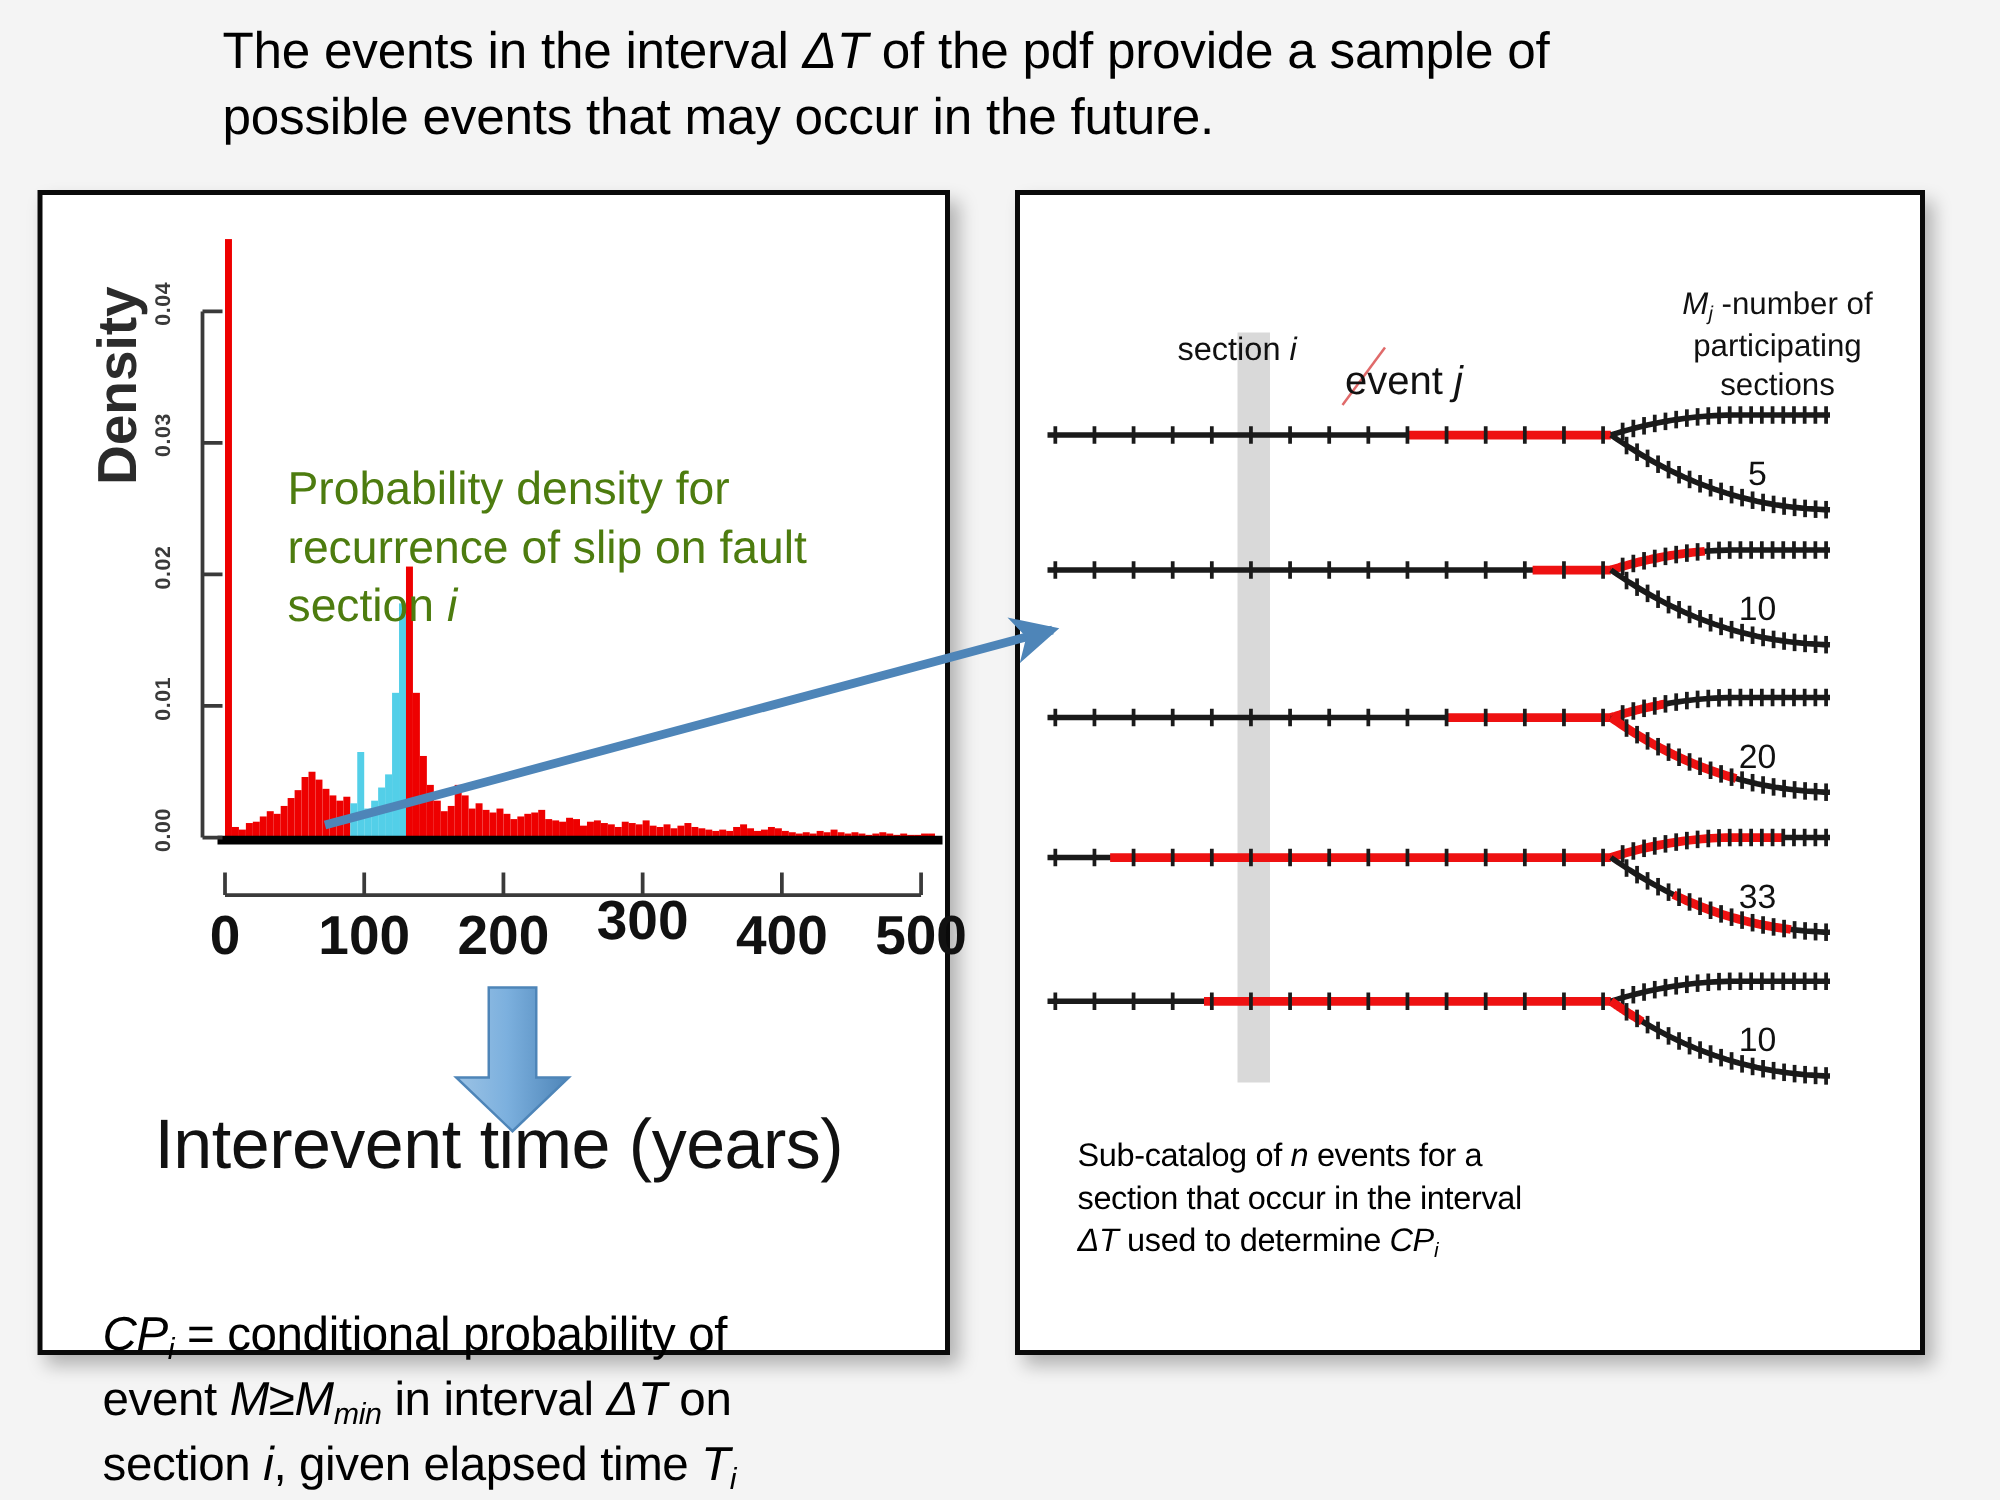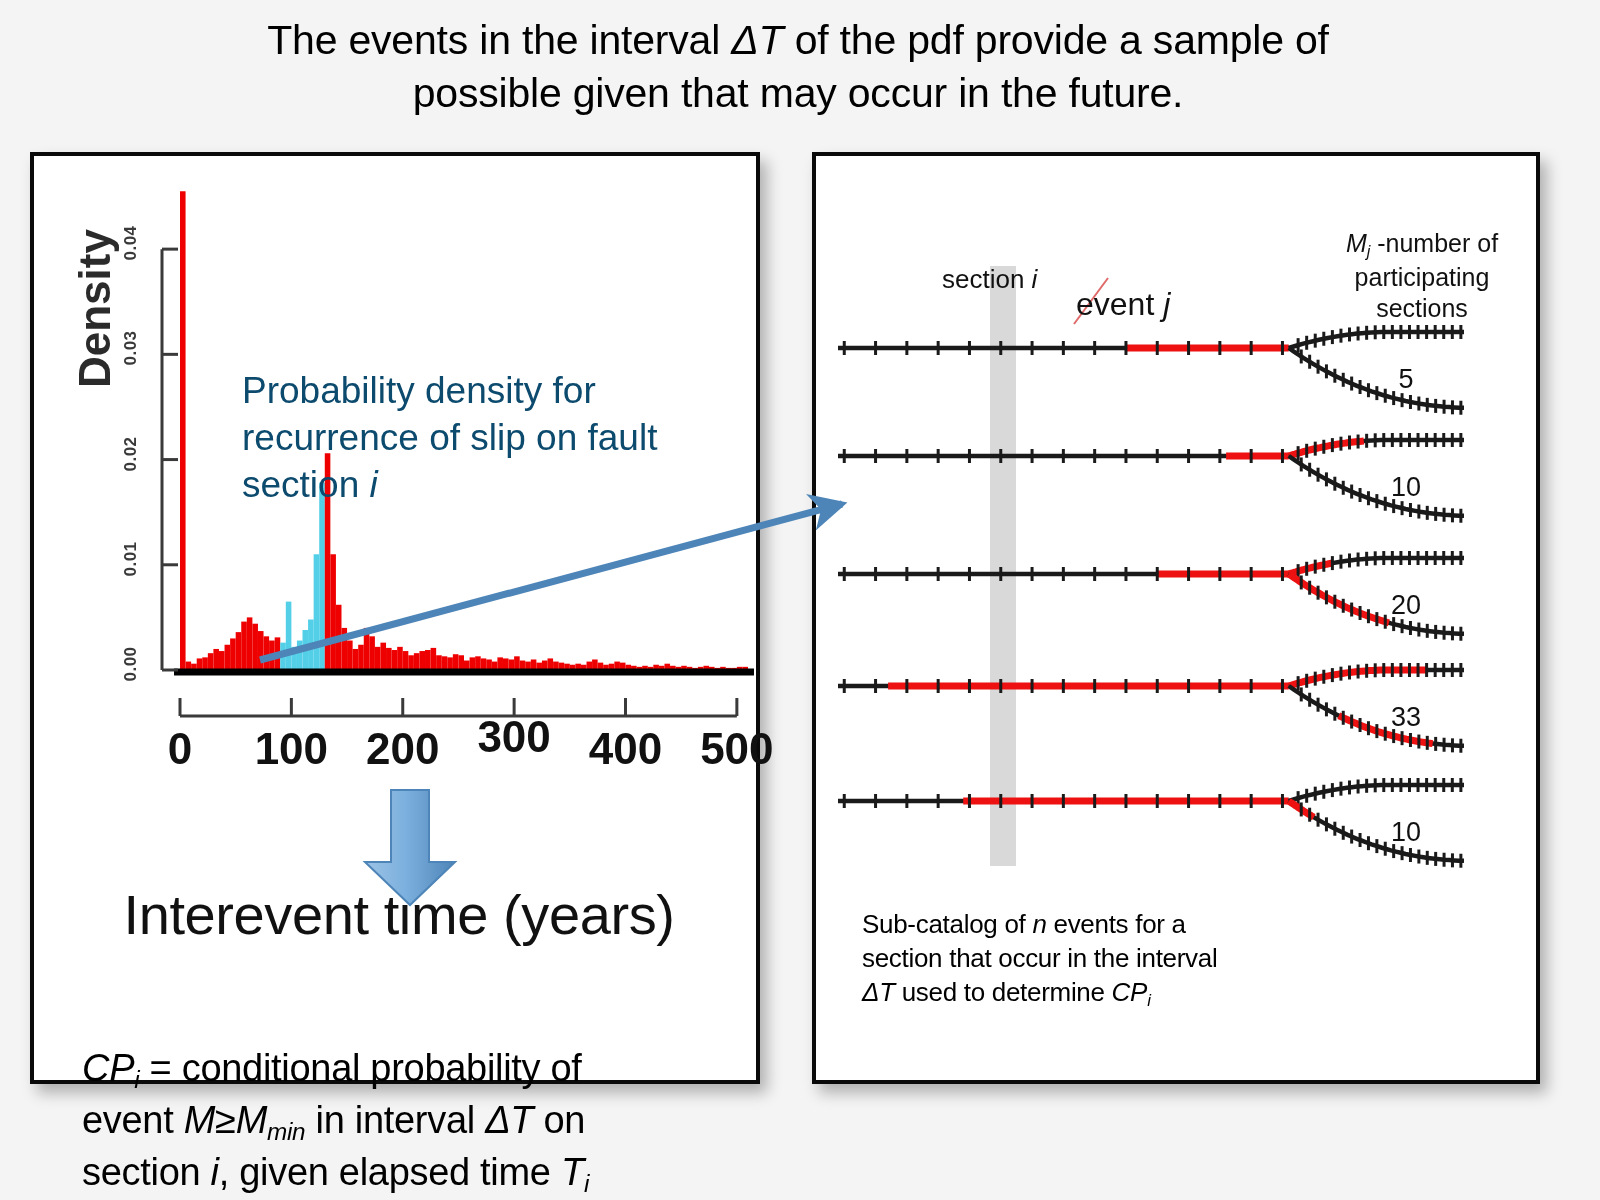--- a/index.html
+++ b/index.html
@@ -10,21 +10,20 @@
     overflow:hidden;
     position:relative;
   }
   .stage{position:absolute;inset:0;background:#f4f4f4;}
 
   
   #headline{
     position:absolute;left:178px;top:14px;width:1240px;
     font-size:41px;line-height:1.30;color:#000;font-weight:400;
     letter-spacing:-0.2px;
-    text-align:center;
   }
   #headline .it{font-style:italic;}
 
   
   .panel{
     position:absolute;background:#fff;border:4px solid #0a0a0a;
     box-shadow:7px 9px 14px rgba(0,0,0,.28);
     box-sizing:border-box;
   }
   #panel-left{left:30px;top:152px;width:730px;height:932px;}
@@ -44,22 +43,22 @@
   }
   .xtick{
     position:absolute;font-size:44px;font-weight:700;color:#111;
     text-align:center;width:120px;
   }
   .xaxis-title{
     position:absolute;left:0;top:726px;width:730px;text-align:center;
     font-size:56px;font-weight:400;color:#111;letter-spacing:-0.4px;
   }
   #plot-note{
-    position:absolute;left:208px;top:212px;width:500px;
-    font-size:37px;line-height:1.27;color:#0c4a6e;
+    position:absolute;left:196px;top:212px;width:500px;
+    font-size:37px;line-height:1.27;color:#4d7c0f;
   }
   #plot-note .it{font-style:italic;}
 
   
   #left-caption{
     position:absolute;left:48px;top:888px;width:660px;
     font-size:38px;line-height:1.30;color:#000;letter-spacing:-0.3px;
   }
   .it{font-style:italic;}
   .sub{font-size:.64em;vertical-align:-0.30em;font-style:italic;}
@@ -82,21 +81,21 @@
   #arrow-link{position:absolute;left:250px;top:480px;width:620px;height:190px;pointer-events:none;}
   #arrow-down{position:absolute;left:355px;top:788px;width:110px;height:120px;}
 </style>
 </head>
 <body>
 
 <div class="stage">
 
   <div id="headline">
     <span>The events in the interval </span><span class="it">ΔT</span><span> of the pdf provide a sample of</span><br>
-    <span>possible given that may occur in the future.</span>
+    <span>possible events that may occur in the future.</span>
   </div>
 
   <div class="panel" id="panel-left">
 
     <div id="chart-area">
       <div class="ylabel">Density</div>
       <svg id="chart-svg" width="730" height="720" viewBox="0 0 730 720">
           <rect x="146.00" y="35.26" width="5.57" height="478.74" fill="#ee0000"></rect>
           <rect x="151.57" y="505.58" width="5.57" height="8.42" fill="#ee0000"></rect>
           <rect x="157.14" y="507.69" width="5.57" height="6.31" fill="#ee0000"></rect>

